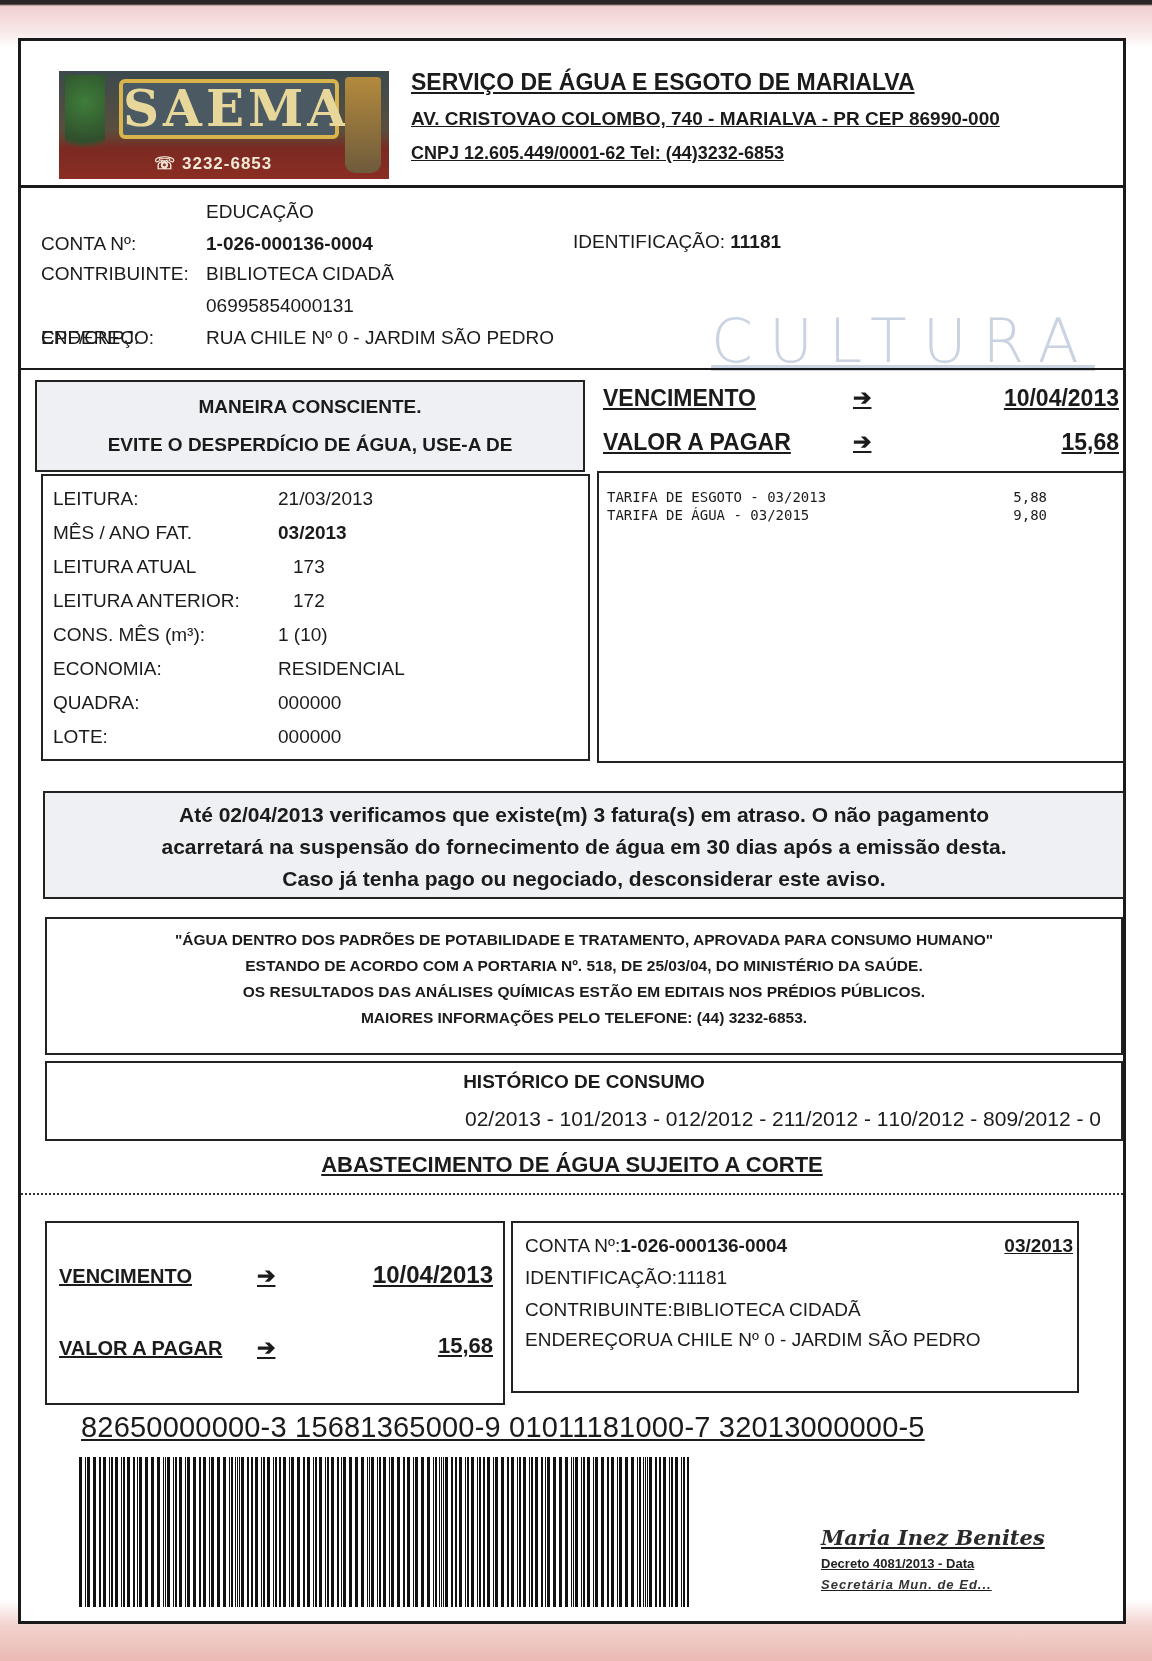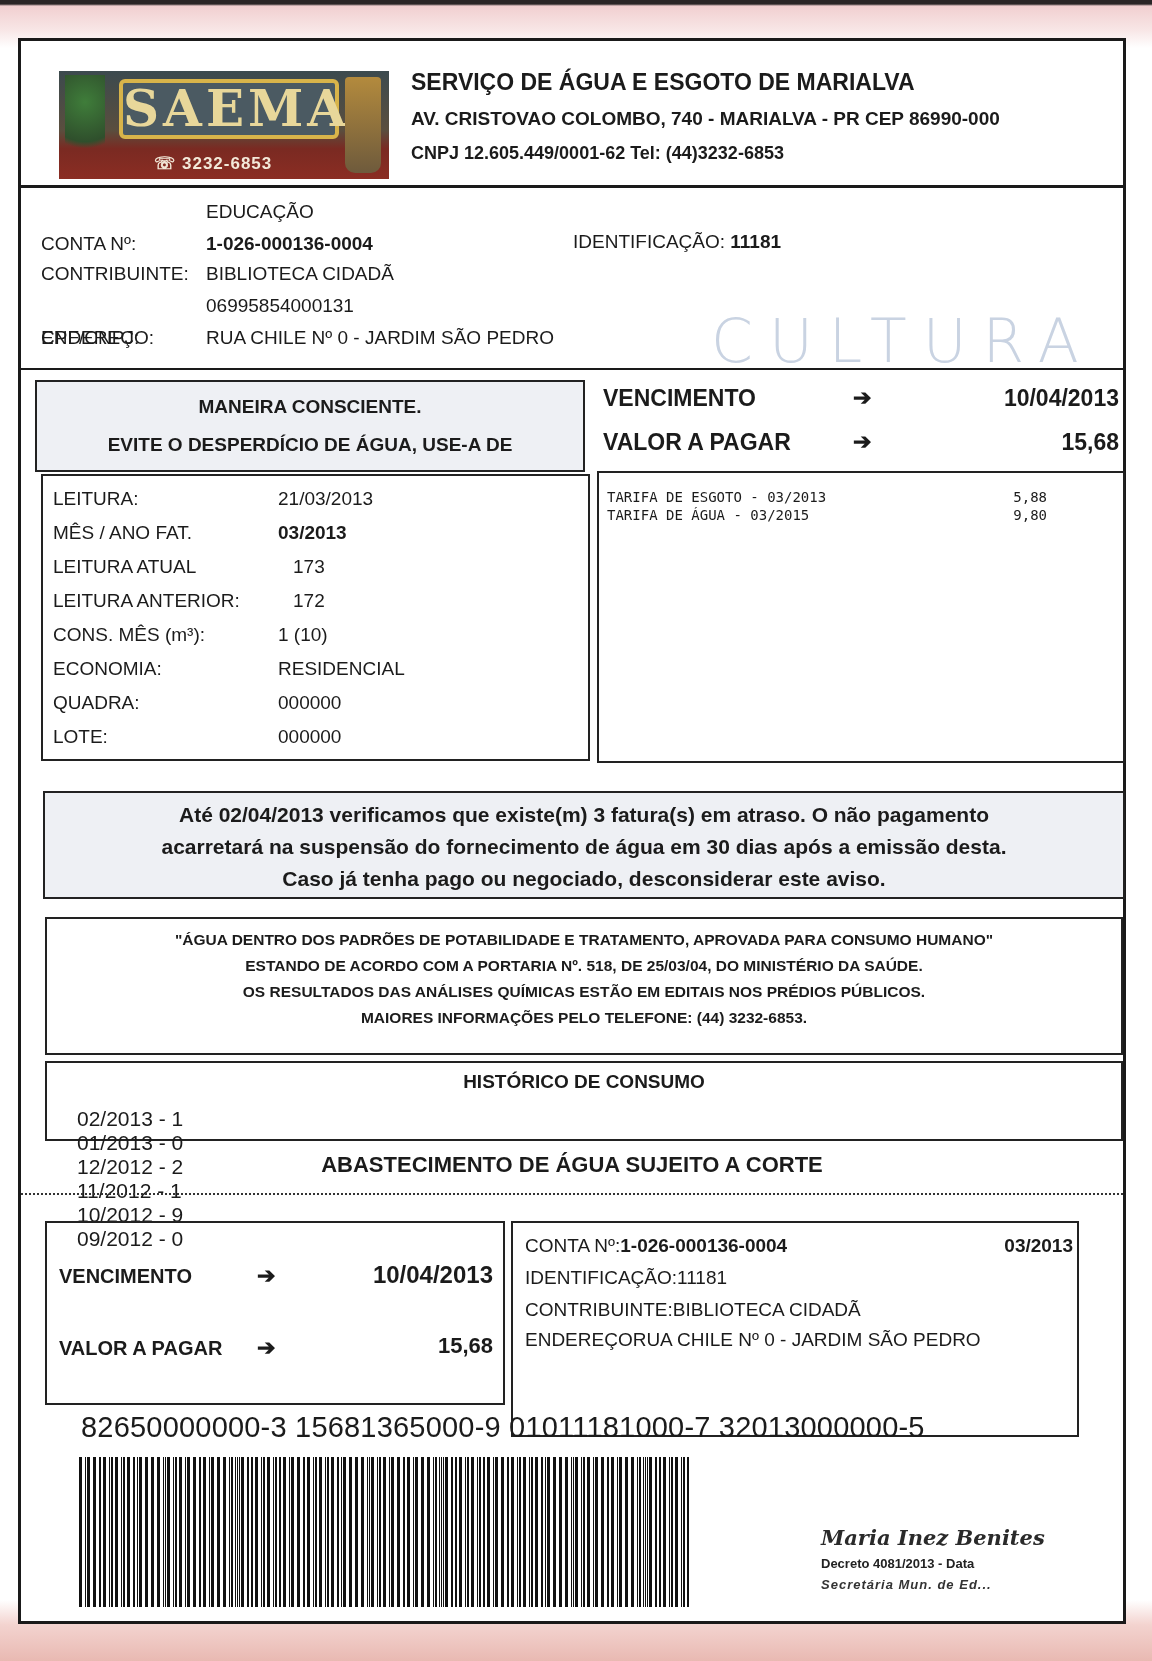--- a/index.html
+++ b/index.html
@@ -7,21 +7,21 @@
   body {
     background: linear-gradient(180deg, #2a2526 0px, #2a2526 4px, #f1cfd0 6px, #f8e6e6 30px, #ffffff 48px, #ffffff 1600px, #f3d3cf 1625px, #e9b9b2 1661px);
     font-family: "Liberation Sans", sans-serif;
     color: #1b1b1b;
     position: relative;
   }
   .sheet {
     position: absolute; left: 18px; top: 38px; width: 1108px; height: 1586px;
     border: 3px solid #1a1a1a; background: #fff;
   }
-  .abs { position: absolute; }
+  .abs { position: absolute; text-decoration: underline; }
   .box { position: absolute; border: 2px solid #222; }
   .shaded { background: #eef0f4; }
 
   
   .logo {
     left: 38px; top: 30px; width: 330px; height: 108px;
     background: linear-gradient(180deg, #3c4a4e 0%, #5a4e3e 55%, #7a2a22 72%, #8b2d23 100%);
     overflow: hidden;
   }
   .logo-text {
@@ -60,26 +60,26 @@
   .read-row .rv { position: absolute; left: 225px; }
 
   .tariff-box { left: 576px; top: 430px; width: 528px; height: 292px; font-family: "DejaVu Sans Mono", monospace; font-size: 14px; }
   .tariff-row { position: absolute; left: 8px; width: 495px; }
   .tariff-row .tv { position: absolute; right: 55px; top: 0; }
 
   .warn-box { left: 22px; top: 750px; width: 1082px; height: 108px; text-align: center; font-weight: bold; font-size: 21px; line-height: 32px; padding-top: 6px; }
   .info-box { left: 24px; top: 876px; width: 1078px; height: 138px; text-align: center; font-weight: bold; font-size: 15.5px; line-height: 26px; padding-top: 8px; }
   .hist-box { left: 24px; top: 1020px; width: 1078px; height: 80px; }
   .hist-title { position: absolute; left: 0; right: 0; top: 8px; text-align: center; font-weight: bold; font-size: 19px; }
-  .hist-items { position: absolute; left: 30px; right: 20px; top: 44px; display: flex; justify-content: flex-end; font-size: 21px; flex-direction: column; }
+  .hist-items { position: absolute; left: 30px; right: 20px; top: 44px; display: flex; justify-content: flex-end; font-size: 21px; }
   .cut-title { left: 0; right: 0; top: 1111px; text-align: center; font-weight: bold; font-size: 22px; }
   .dotted { left: 0; right: 0; top: 1152px; border-top: 2px dotted #333; height: 0; }
 
   .stub-left { left: 24px; top: 1180px; width: 460px; height: 184px; }
-  .stub-right { left: 490px; top: 1180px; width: 568px; height: 216px; font-size: 19px; padding-left: 43px; }
+  .stub-right { left: 490px; top: 1180px; width: 568px; height: 172px; font-size: 19px; padding-left: 43px; }
   .stub-row { position: absolute; left: 12px; white-space: nowrap; }
 
   .code-line { left: 60px; top: 1370px; font-size: 29px; white-space: nowrap; letter-spacing: 0.2px; }
   .barcode { left: 58px; top: 1416px; width: 730px; height: 150px; display: flex; align-items: stretch; }
   .barcode span { display: block; height: 100%; }
   .sig { left: 800px; top: 1484px; }
   .sig-name { font-family: "DejaVu Serif", serif; font-style: italic; font-weight: bold; font-size: 21px; color: #2a2a2a; }
   .sig-sub { font-size: 13px; font-weight: bold; color: #222; margin-top: 6px; }
   .sig-sub2 { font-size: 13px; font-style: italic; font-weight: bold; color: #333; margin-top: 6px; letter-spacing: 1px; }
   .handwriting { left: 690px; top: 265px; font-family: "DejaVu Sans", sans-serif; font-size: 60px; color: #c9d3e2; letter-spacing: 16px; font-weight: 200; }
@@ -160,21 +160,21 @@
     <div>MAIORES INFORMAÇÕES PELO TELEFONE: (44) 3232-6853.</div>
   </div>
 
   <div class="box hist-box">
     <div class="hist-title">HISTÓRICO DE CONSUMO</div>
     <div class="hist-items">
       <span>02/2013 - 1</span>
       <span>01/2013 - 0</span>
       <span>12/2012 - 2</span>
       <span>11/2012 - 1</span>
-      <span>10/2012 - 9</span>
+      <span>10/2012 - 8</span>
       <span>09/2012 - 0</span>
     </div>
   </div>
 
   <div class="abs cut-title">ABASTECIMENTO DE ÁGUA SUJEITO A CORTE</div>
   <div class="abs dotted"></div>
 
   <div class="box stub-left">
     <div class="abs" style="left:12px; top:42px; font-weight:bold; font-size:20px;">VENCIMENTO</div>
     <div class="abs arrow" style="left:210px; top:40px;">➔</div>

